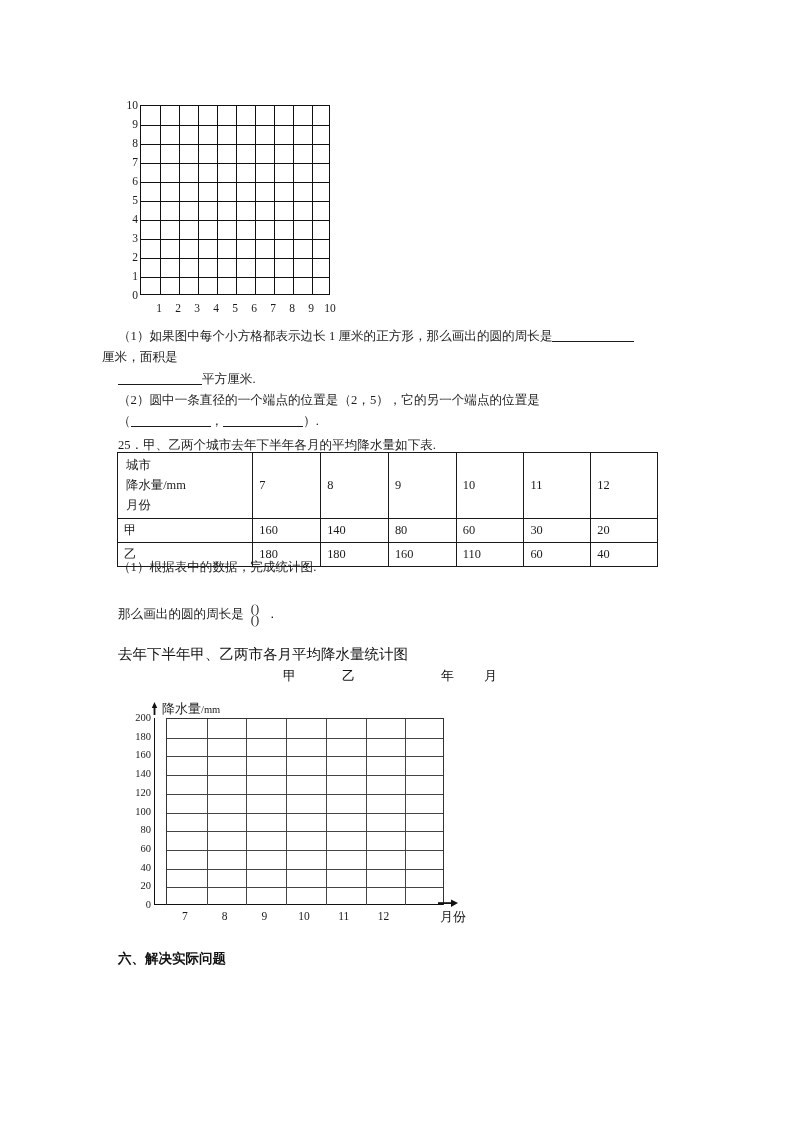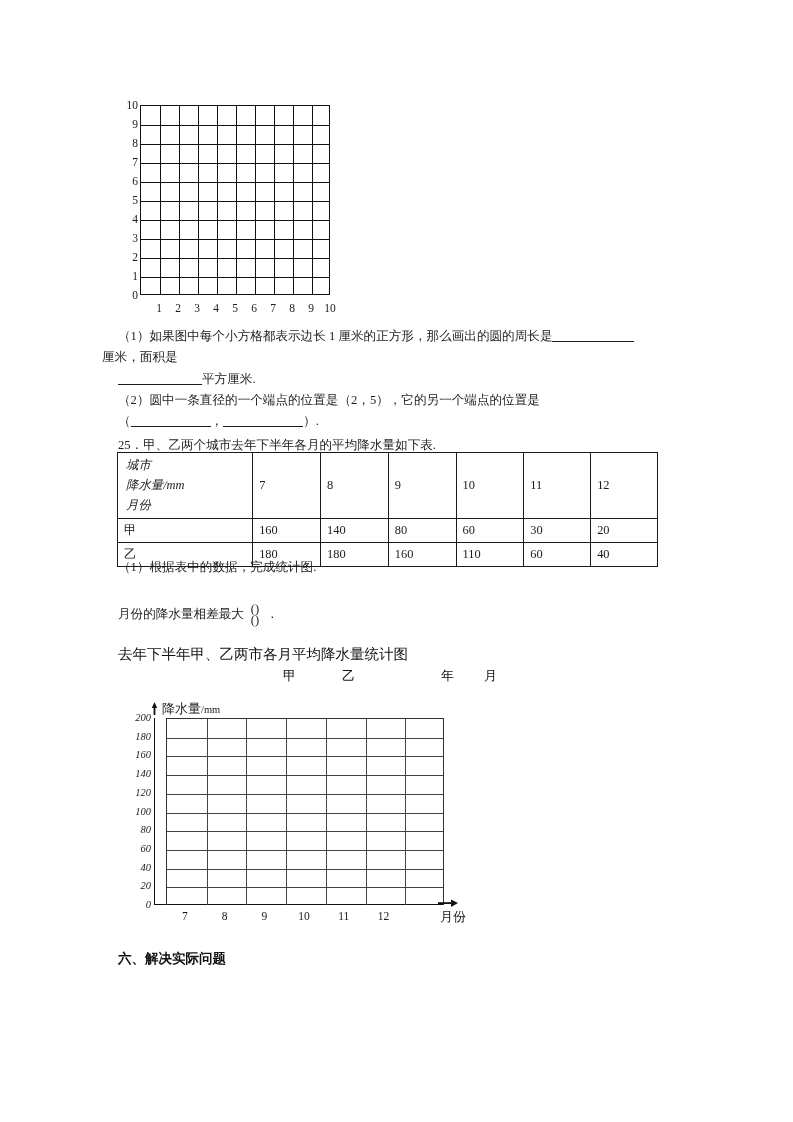--- a/index.html
+++ b/index.html
@@ -117,21 +117,21 @@
     padding: 2px 8px 3px 8px;
   }
   #rainfall-table td.mon-cell {
     width: 62px;
     vertical-align: middle;
   }
   #rainfall-table td.val-cell {
     vertical-align: middle;
     height: 19px;
   }
-  .hdr-line { display: block; white-space: nowrap; font-style: italic; }
+  .hdr-line { display: block; white-space: nowrap; }
 
   
   #chart-title {
     position: absolute;
     left: 118px;
     top: 645px;
     font-size: 14.5px;
     font-family: "DejaVu Sans", sans-serif;
     color: #111;
     white-space: nowrap;
@@ -211,21 +211,20 @@
     font-size: 10.5px;
     line-height: 10px;
     font-family: "Liberation Serif", serif;
   }
   .chart-yticks {
     position: absolute;
     left: 0;
     top: 18px;
     width: 31px;
     height: 187px;
-    font-style: italic;
   }
   .chart-xtick {
     position: absolute;
     width: 30px;
     text-align: center;
     font-size: 11.5px;
     line-height: 12px;
     font-family: "Liberation Serif", serif;
   }
   .chart-xticks {
@@ -383,21 +382,21 @@
         <td class="val-cell">160</td>
         <td class="val-cell">110</td>
         <td class="val-cell">60</td>
         <td class="val-cell">40</td>
       </tr>
     </tbody>
   </table>
 
   <div class="para" style="left:118px; top:557px;">（1）根据表中的数据，完成统计图.</div>
   <div class="para" style="left:118px; top:604px;">
-    <span>月份的降水量相差最大</span><span class="frac"><span>()</span><span>()</span></span><span>．</span>
+    <span>那么画出的圆的周长是</span><span class="frac"><span>()</span><span>()</span></span><span>．</span>
   </div>
 
   <div id="chart-legend">
     <span>甲</span><span class="lg-gap1"></span><span>乙</span><span class="lg-gap2"></span><span>年</span><span class="lg-gap3"></span><span>月</span>
   </div>
   <div id="chart-title">去年下半年甲、乙两市各月平均降水量统计图</div>
 
   <div id="rain-chart">
     <div id="chart-ytitle">
       <span>降水量</span><span class="unit">/mm</span>

